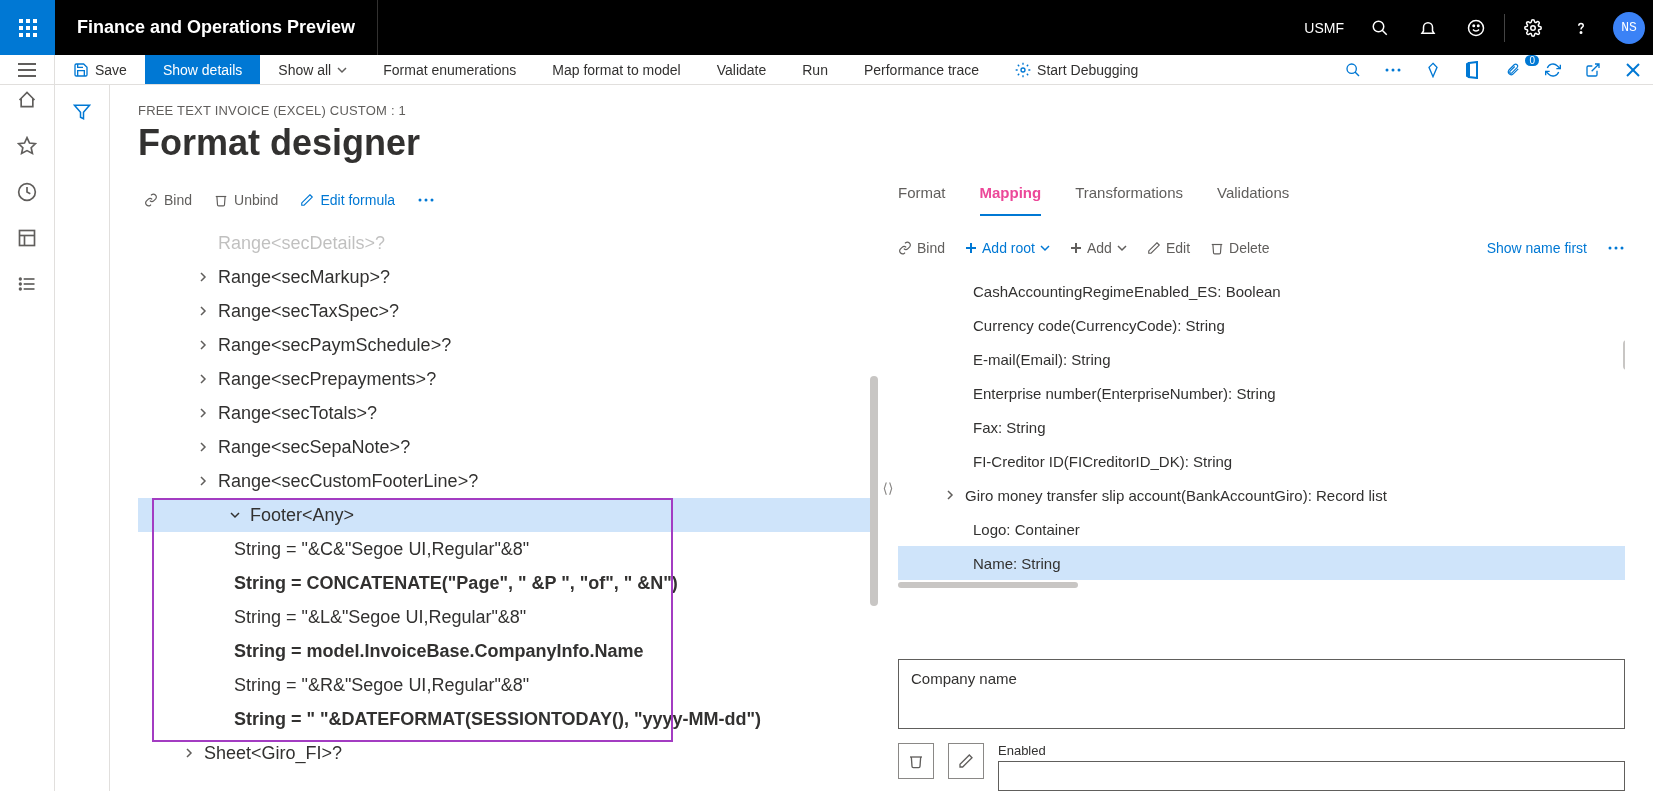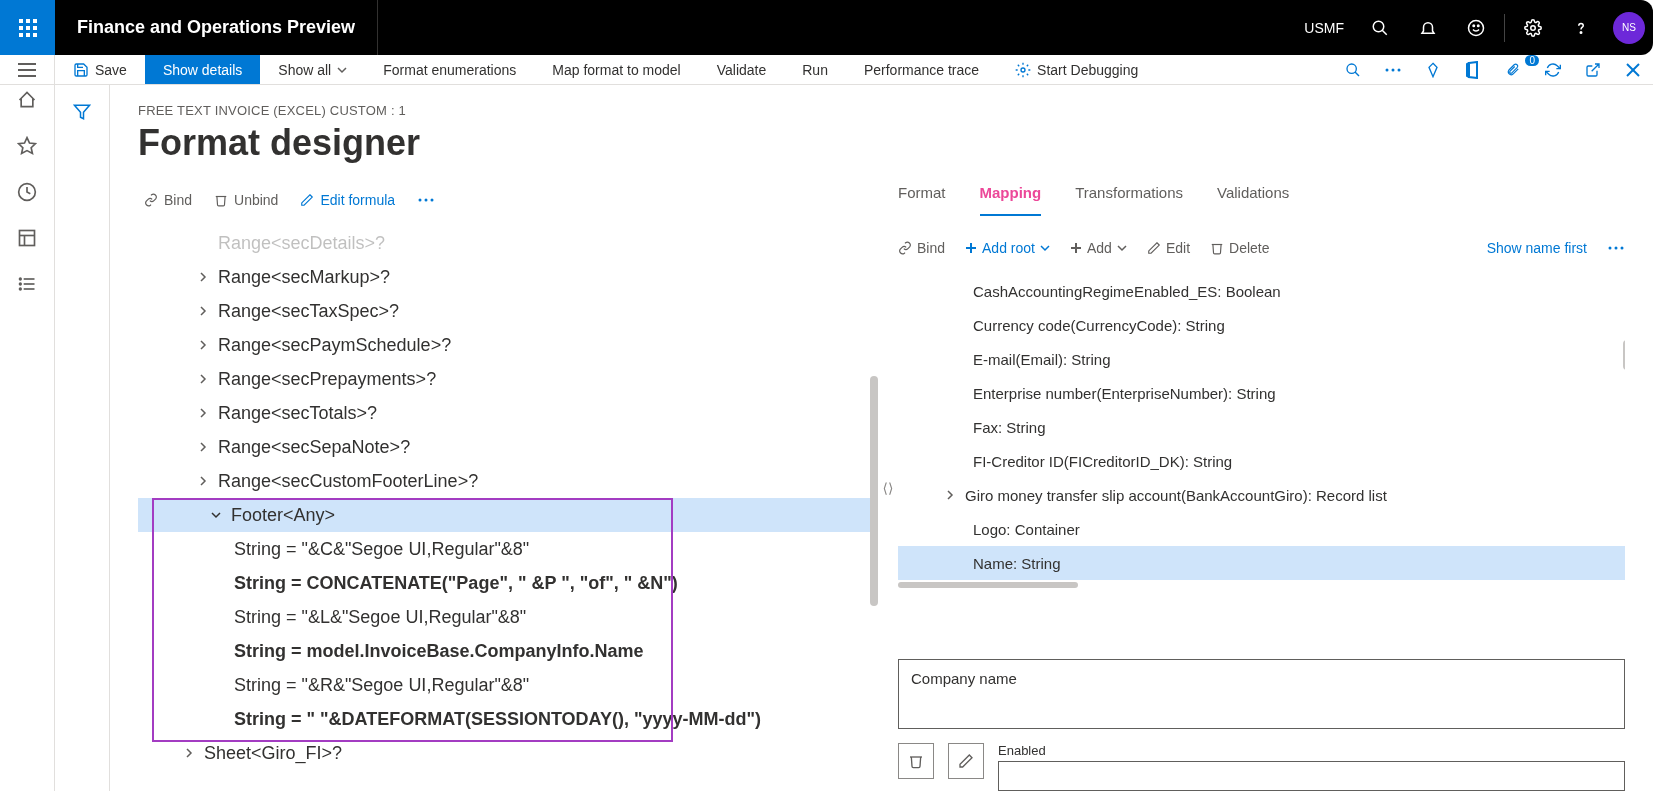--- a/index.html
+++ b/index.html
@@ -1,23 +1,23 @@
 <!DOCTYPE html>
 <html><head>
 <meta charset="utf-8">
 <style>
 * { box-sizing: border-box; margin: 0; padding: 0; }
 body { font-family: "Segoe UI", Arial, sans-serif; font-size: 14px; color: #323130; overflow: hidden; }
-.top-bar { height: 55px; background: #000; display: flex; align-items: center; color: #fff; border-radius: 12px; }
+.top-bar { height: 55px; background: #000; display: flex; align-items: center; color: #fff; }
 .waffle { width: 55px; height: 55px; background:#0078d4; display:flex; align-items:center; justify-content:center; }
 .app-title { font-size: 18px; font-weight:600; padding: 0 22px; border-right:1px solid #323130; height:55px; display:flex; align-items:center;}
 .top-spacer { flex:1; }
 .top-item { height:55px; width:48px; display:flex; align-items:center; justify-content:center; color:#fff; }
 .company-code { padding: 0 12px; font-size:14px; }
-.avatar { width:32px;height:32px;border-radius:50%;background:#6d28d9;display:flex;align-items:center;justify-content:center;font-size:10px;color:#fff;}
+.avatar { width:32px;height:32px;border-radius:50%;background:#3b82f6;display:flex;align-items:center;justify-content:center;font-size:13px;color:#fff;font-family:Liberation Mono, monospace;}
 .cmd-bar { height:30px; background:#fff; border-bottom:1px solid #e1dfdd; display:flex; align-items:stretch; }
 .cmd-bar .vnav-spacer{width:55px;border-right:1px solid #e1dfdd;display:flex;align-items:center;justify-content:center;}
 .cmd-item { display:flex; align-items:center; padding:0 18px; font-size:14px; color:#323130; gap:6px; cursor:pointer;}
 .cmd-item.primary { background:#0078d4; color:#fff; }
 .cmd-item .ico { width:16px; height:16px; display:inline-flex; align-items:center; justify-content:center;}
 .cmd-right { margin-left:auto; display:flex; align-items:center;}
 .cmd-icon { width:40px; display:flex; align-items:center; justify-content:center; color:#0078d4;}
 .body-area { display:flex; height: calc(100vh - 100px);}
 .vnav { width:55px; border-right:1px solid #e1dfdd; display:flex; flex-direction:column; align-items:center; padding-top:4px; gap:24px;}
 .vnav .icon { width:22px;height:22px; color:#605e5c; display:flex;align-items:center;justify-content:center;}
@@ -344,21 +344,21 @@
               <span>Range&lt;secSepaNote&gt;?</span>
             </div>
           <div class="tree-row" style="padding-left:58px">
               <span class="caret">
                 <svg viewBox="0 0 10 10">
                   <path d="M3 1l4 4-4 4" fill="none" stroke="#605e5c" stroke-width="1.5"></path>
                 </svg>
               </span>
               <span>Range&lt;secCustomFooterLine&gt;?</span>
             </div>
-          <div class="tree-row selected" style="padding-left:70px">
+          <div class="tree-row selected" style="padding-left:89px">
               <span class="caret">
                 <svg viewBox="0 0 10 10">
                   <path d="M1 3l4 4 4-4" fill="none" stroke="#323130" stroke-width="1.5"></path>
                 </svg>
               </span>
               <span>Footer&lt;Any&gt;</span>
             </div>
           <div class="tree-row" style="padding-left:96px">
               <span>String = "&amp;C&amp;"Segoe UI,Regular"&amp;8"</span>
             </div>

